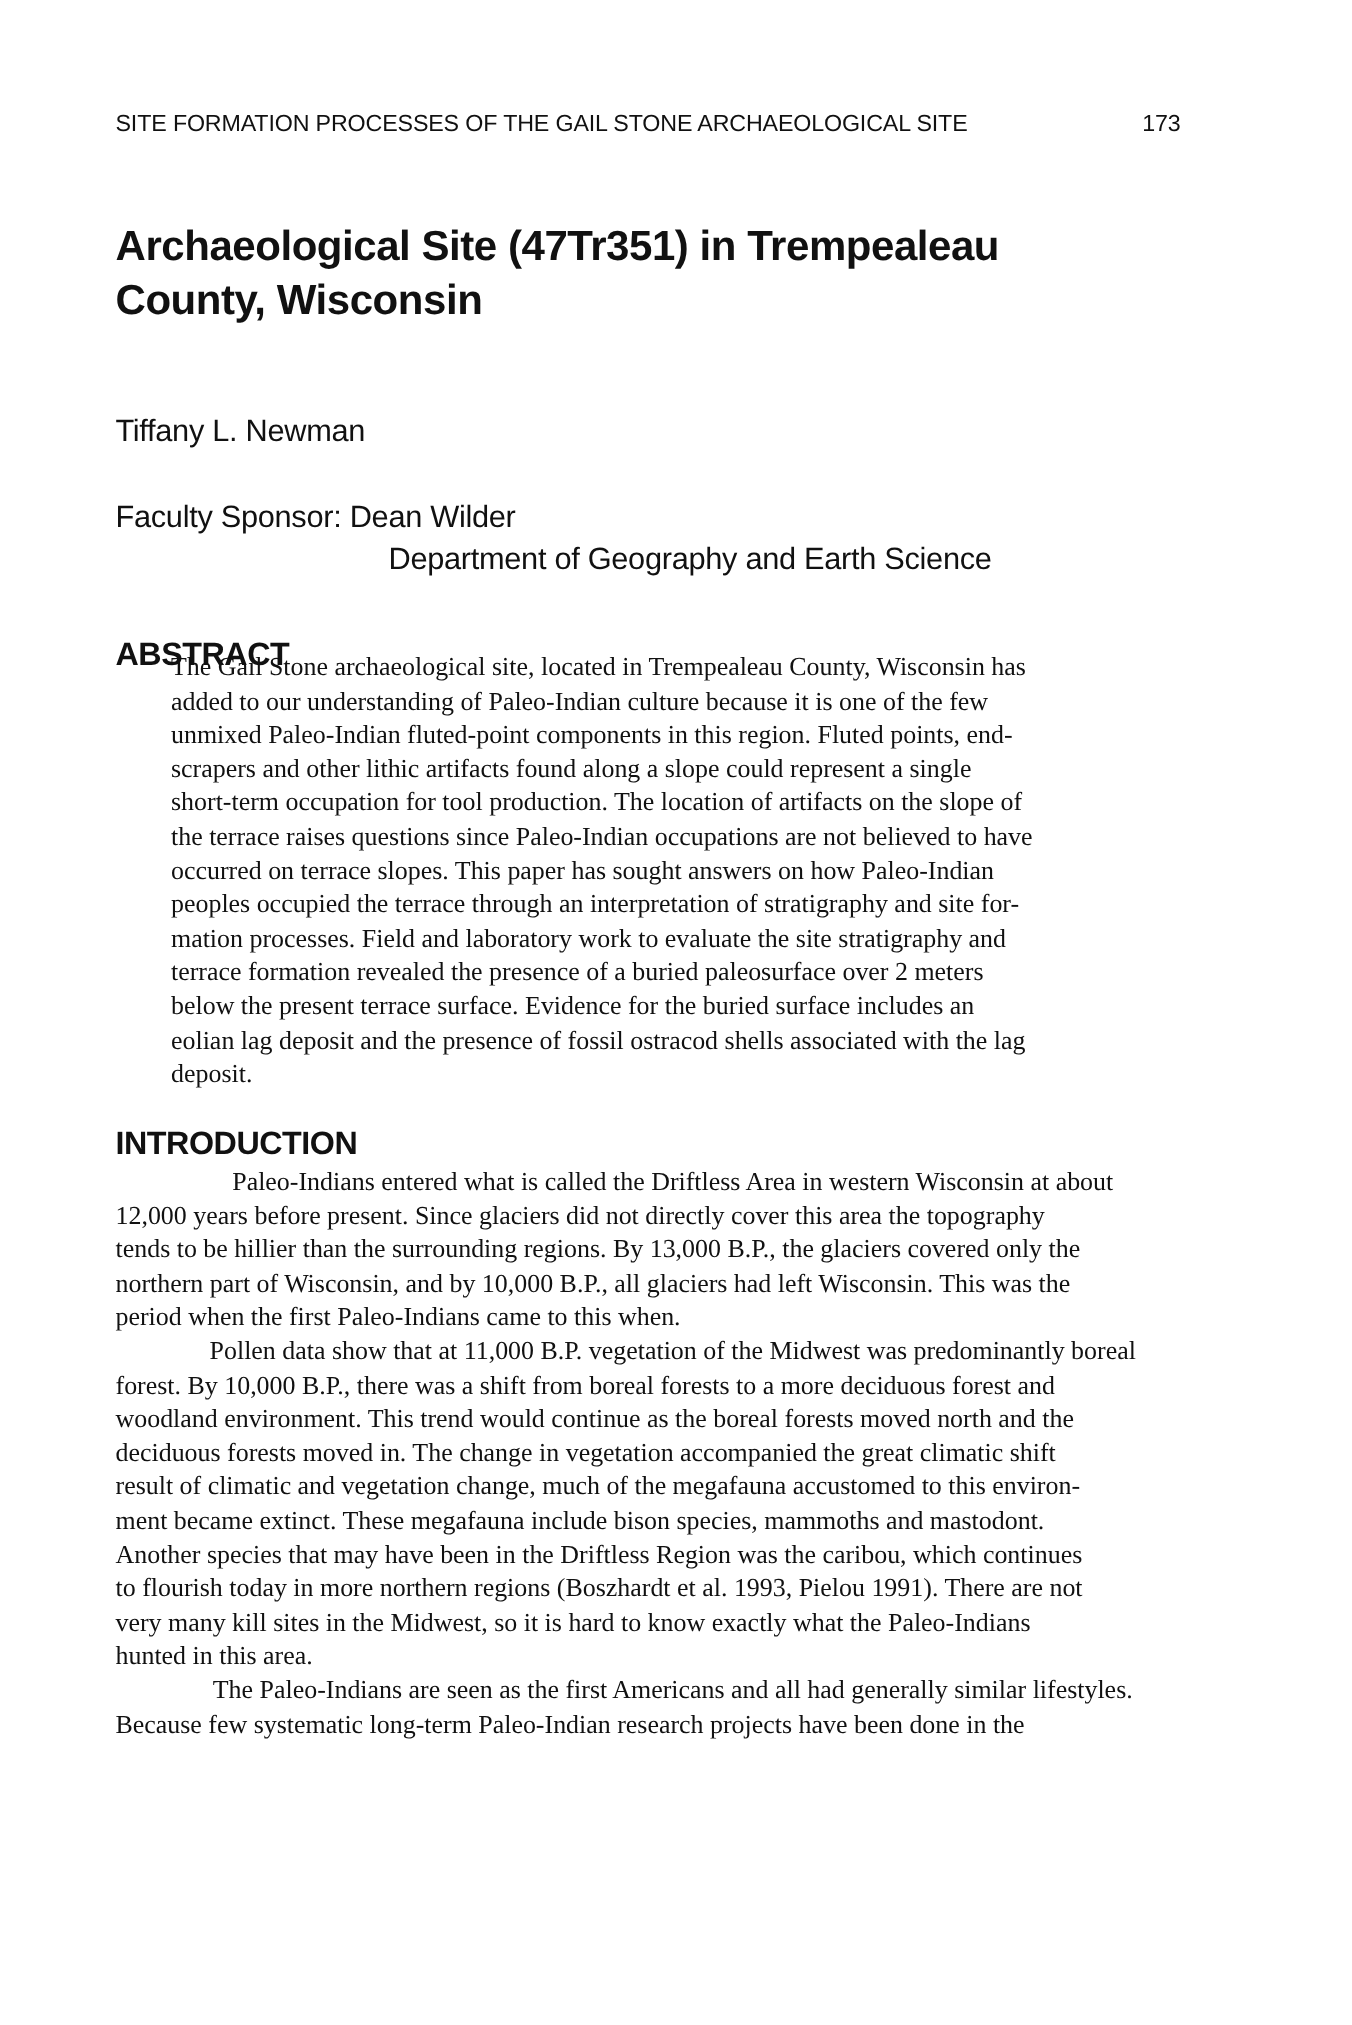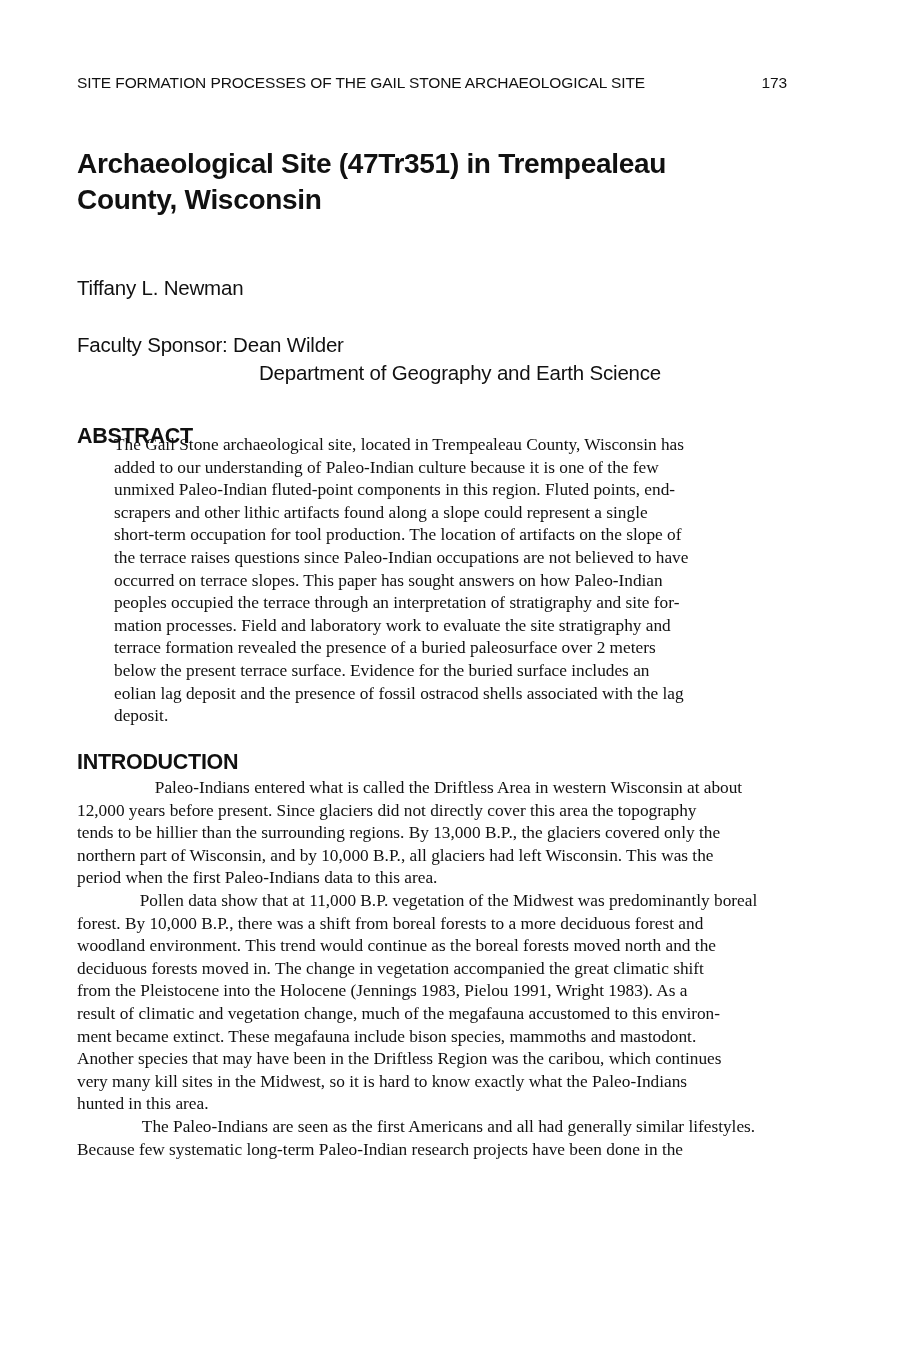--- a/index.html
+++ b/index.html
@@ -77,26 +77,26 @@
     <span>eolian lag deposit and the presence of fossil ostracod shells associated with the lag</span>
     <span>deposit.</span>
   </div>
 
 <h2 class="section-head" id="intro-head">INTRODUCTION</h2>
 <div class="intro-body" id="intro-body">
     <span class="indent">Paleo-Indians entered what is called the Driftless Area in western Wisconsin at about</span>
     <span>12,000 years before present. Since glaciers did not directly cover this area the topography</span>
     <span>tends to be hillier than the surrounding regions. By 13,000 B.P., the glaciers covered only the</span>
     <span>northern part of Wisconsin, and by 10,000 B.P., all glaciers had left Wisconsin. This was the</span>
-    <span>period when the first Paleo-Indians data to this area.</span>
+    <span>period when the first Paleo-Indians came to this when.</span>
     <span class="indent">Pollen data show that at 11,000 B.P. vegetation of the Midwest was predominantly boreal</span>
     <span>forest. By 10,000 B.P., there was a shift from boreal forests to a more deciduous forest and</span>
     <span>woodland environment. This trend would continue as the boreal forests moved north and the</span>
     <span>deciduous forests moved in. The change in vegetation accompanied the great climatic shift</span>
-    <span>from the Pleistocene into the Holocene (Jennings 1983, Pielou 1991, Wright 1983). As a</span>
     <span>result of climatic and vegetation change, much of the megafauna accustomed to this environ-</span>
     <span>ment became extinct. These megafauna include bison species, mammoths and mastodont.</span>
     <span>Another species that may have been in the Driftless Region was the caribou, which continues</span>
+    <span>to flourish today in more northern regions (Boszhardt et al. 1993, Pielou 1991). There are not</span>
     <span>very many kill sites in the Midwest, so it is hard to know exactly what the Paleo-Indians</span>
     <span>hunted in this area.</span>
     <span class="indent">The Paleo-Indians are seen as the first Americans and all had generally similar lifestyles.</span>
     <span>Because few systematic long-term Paleo-Indian research projects have been done in the</span>
   </div>
 
 </body></html>

